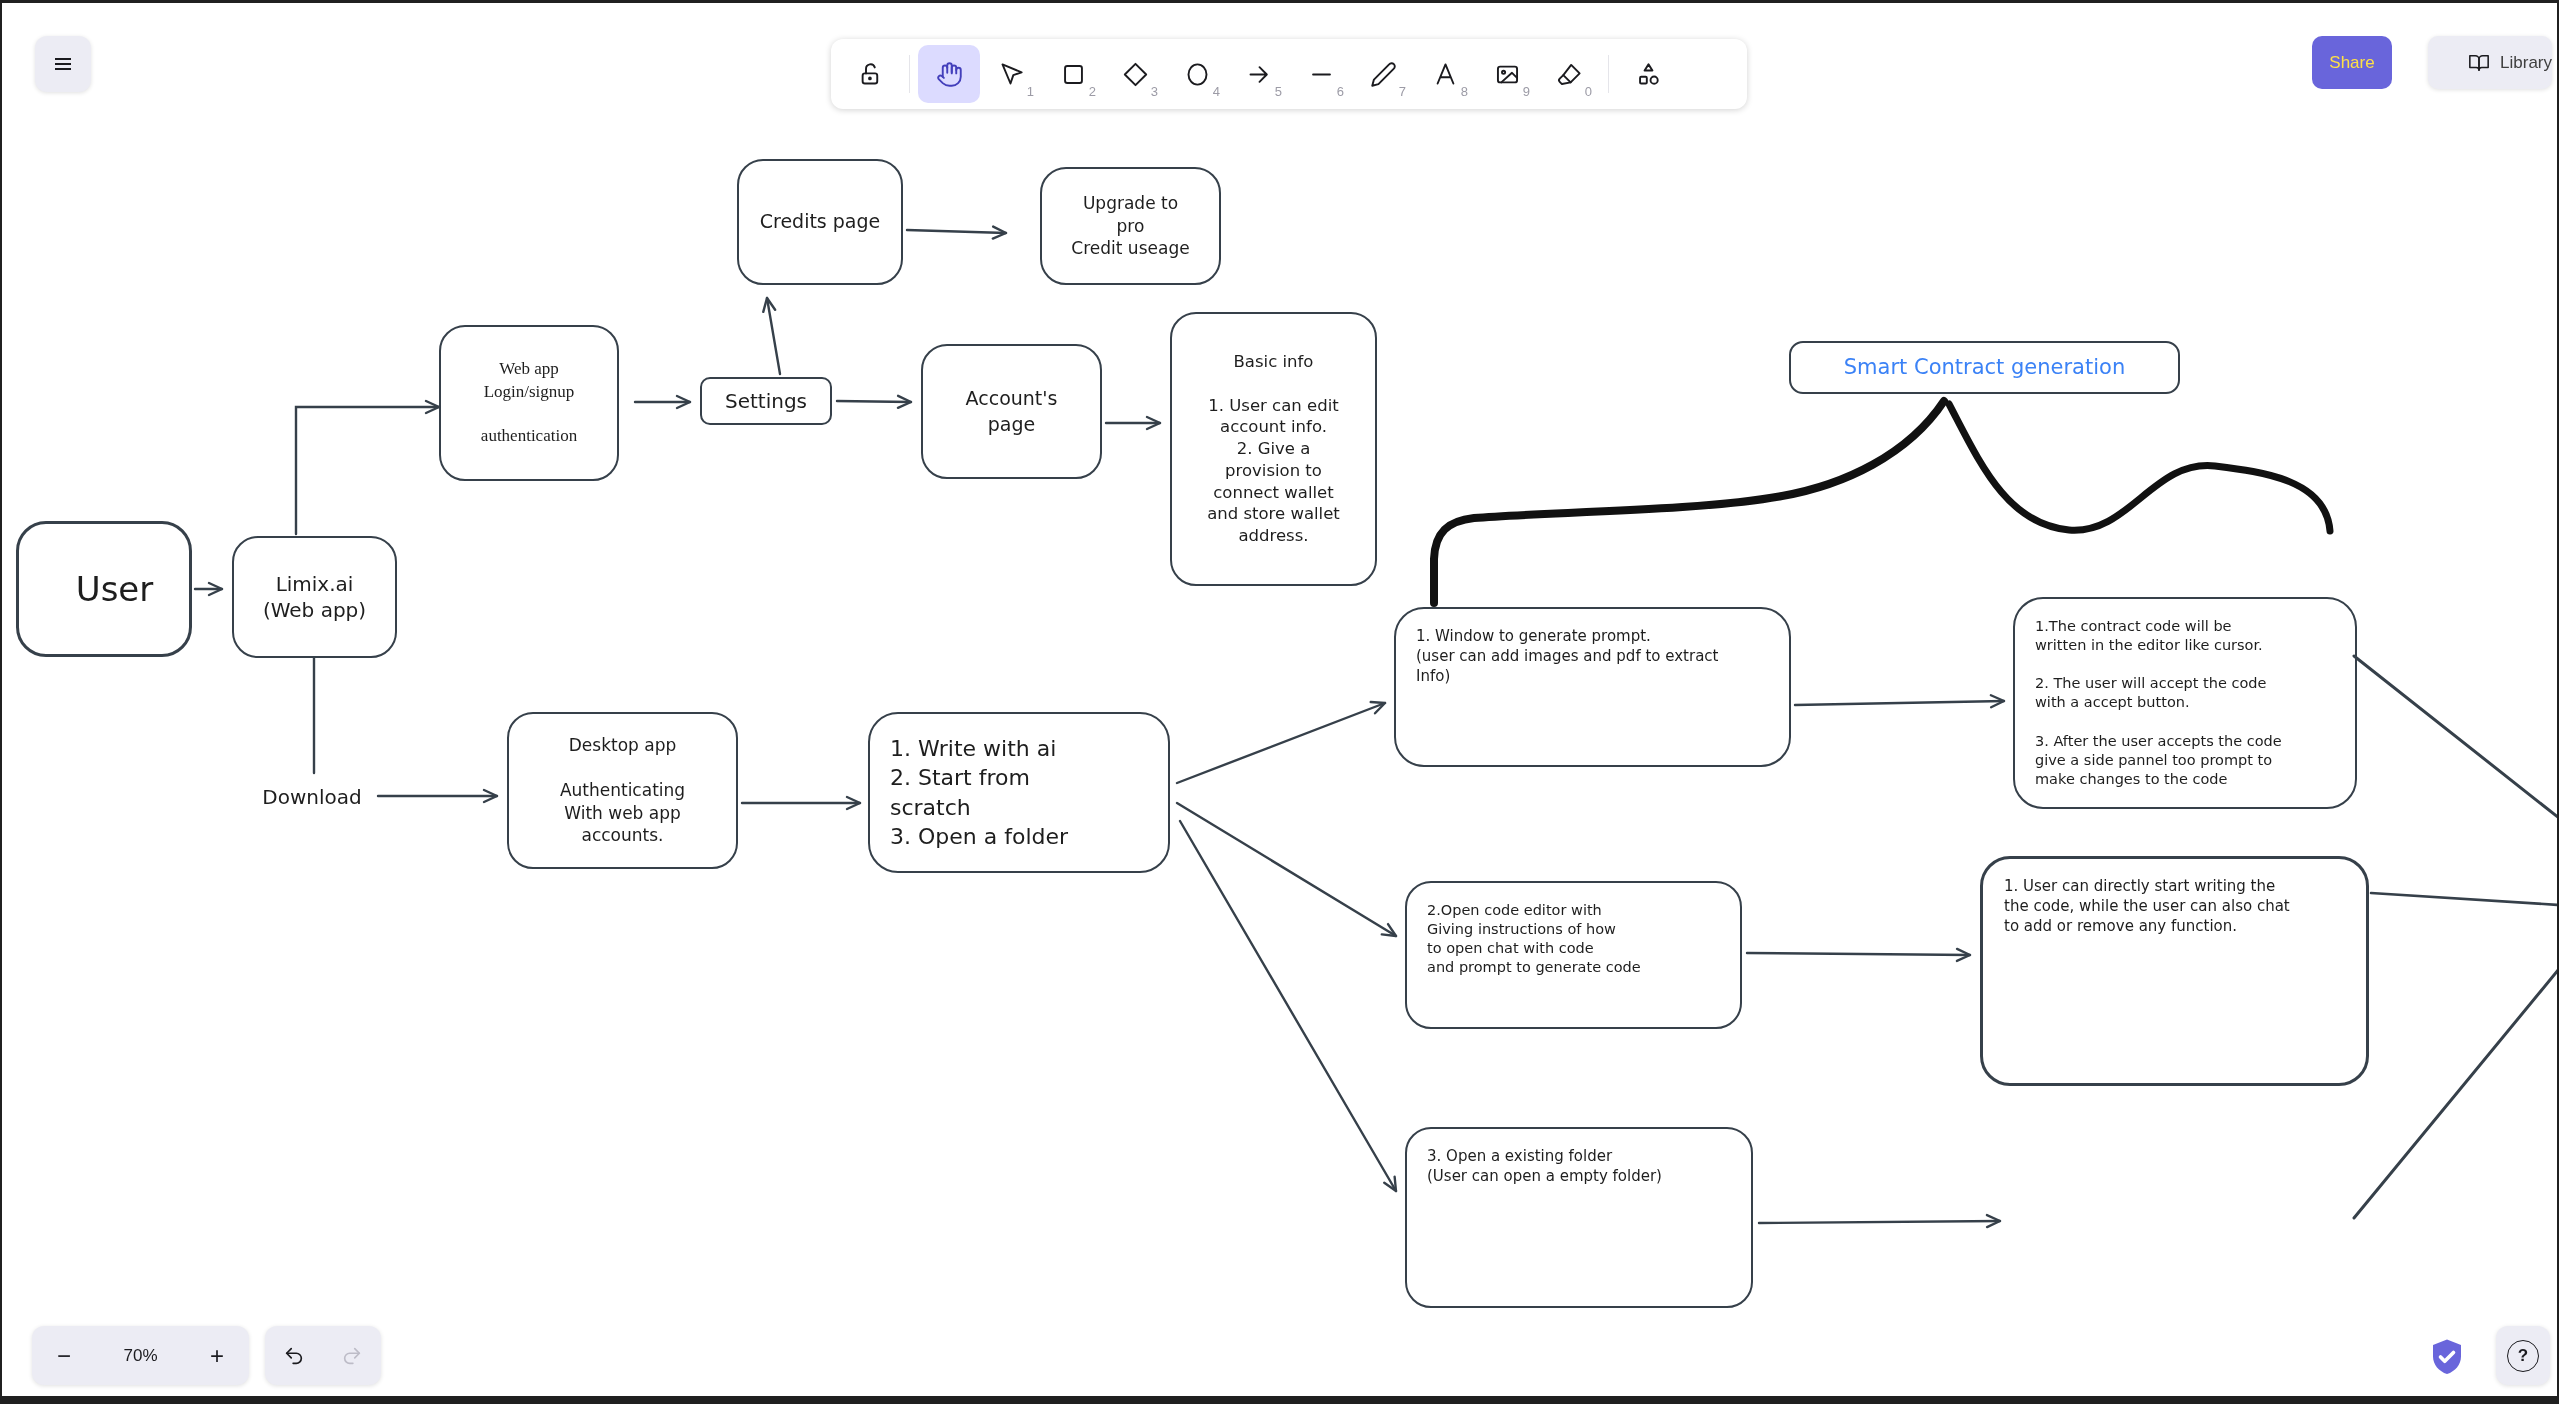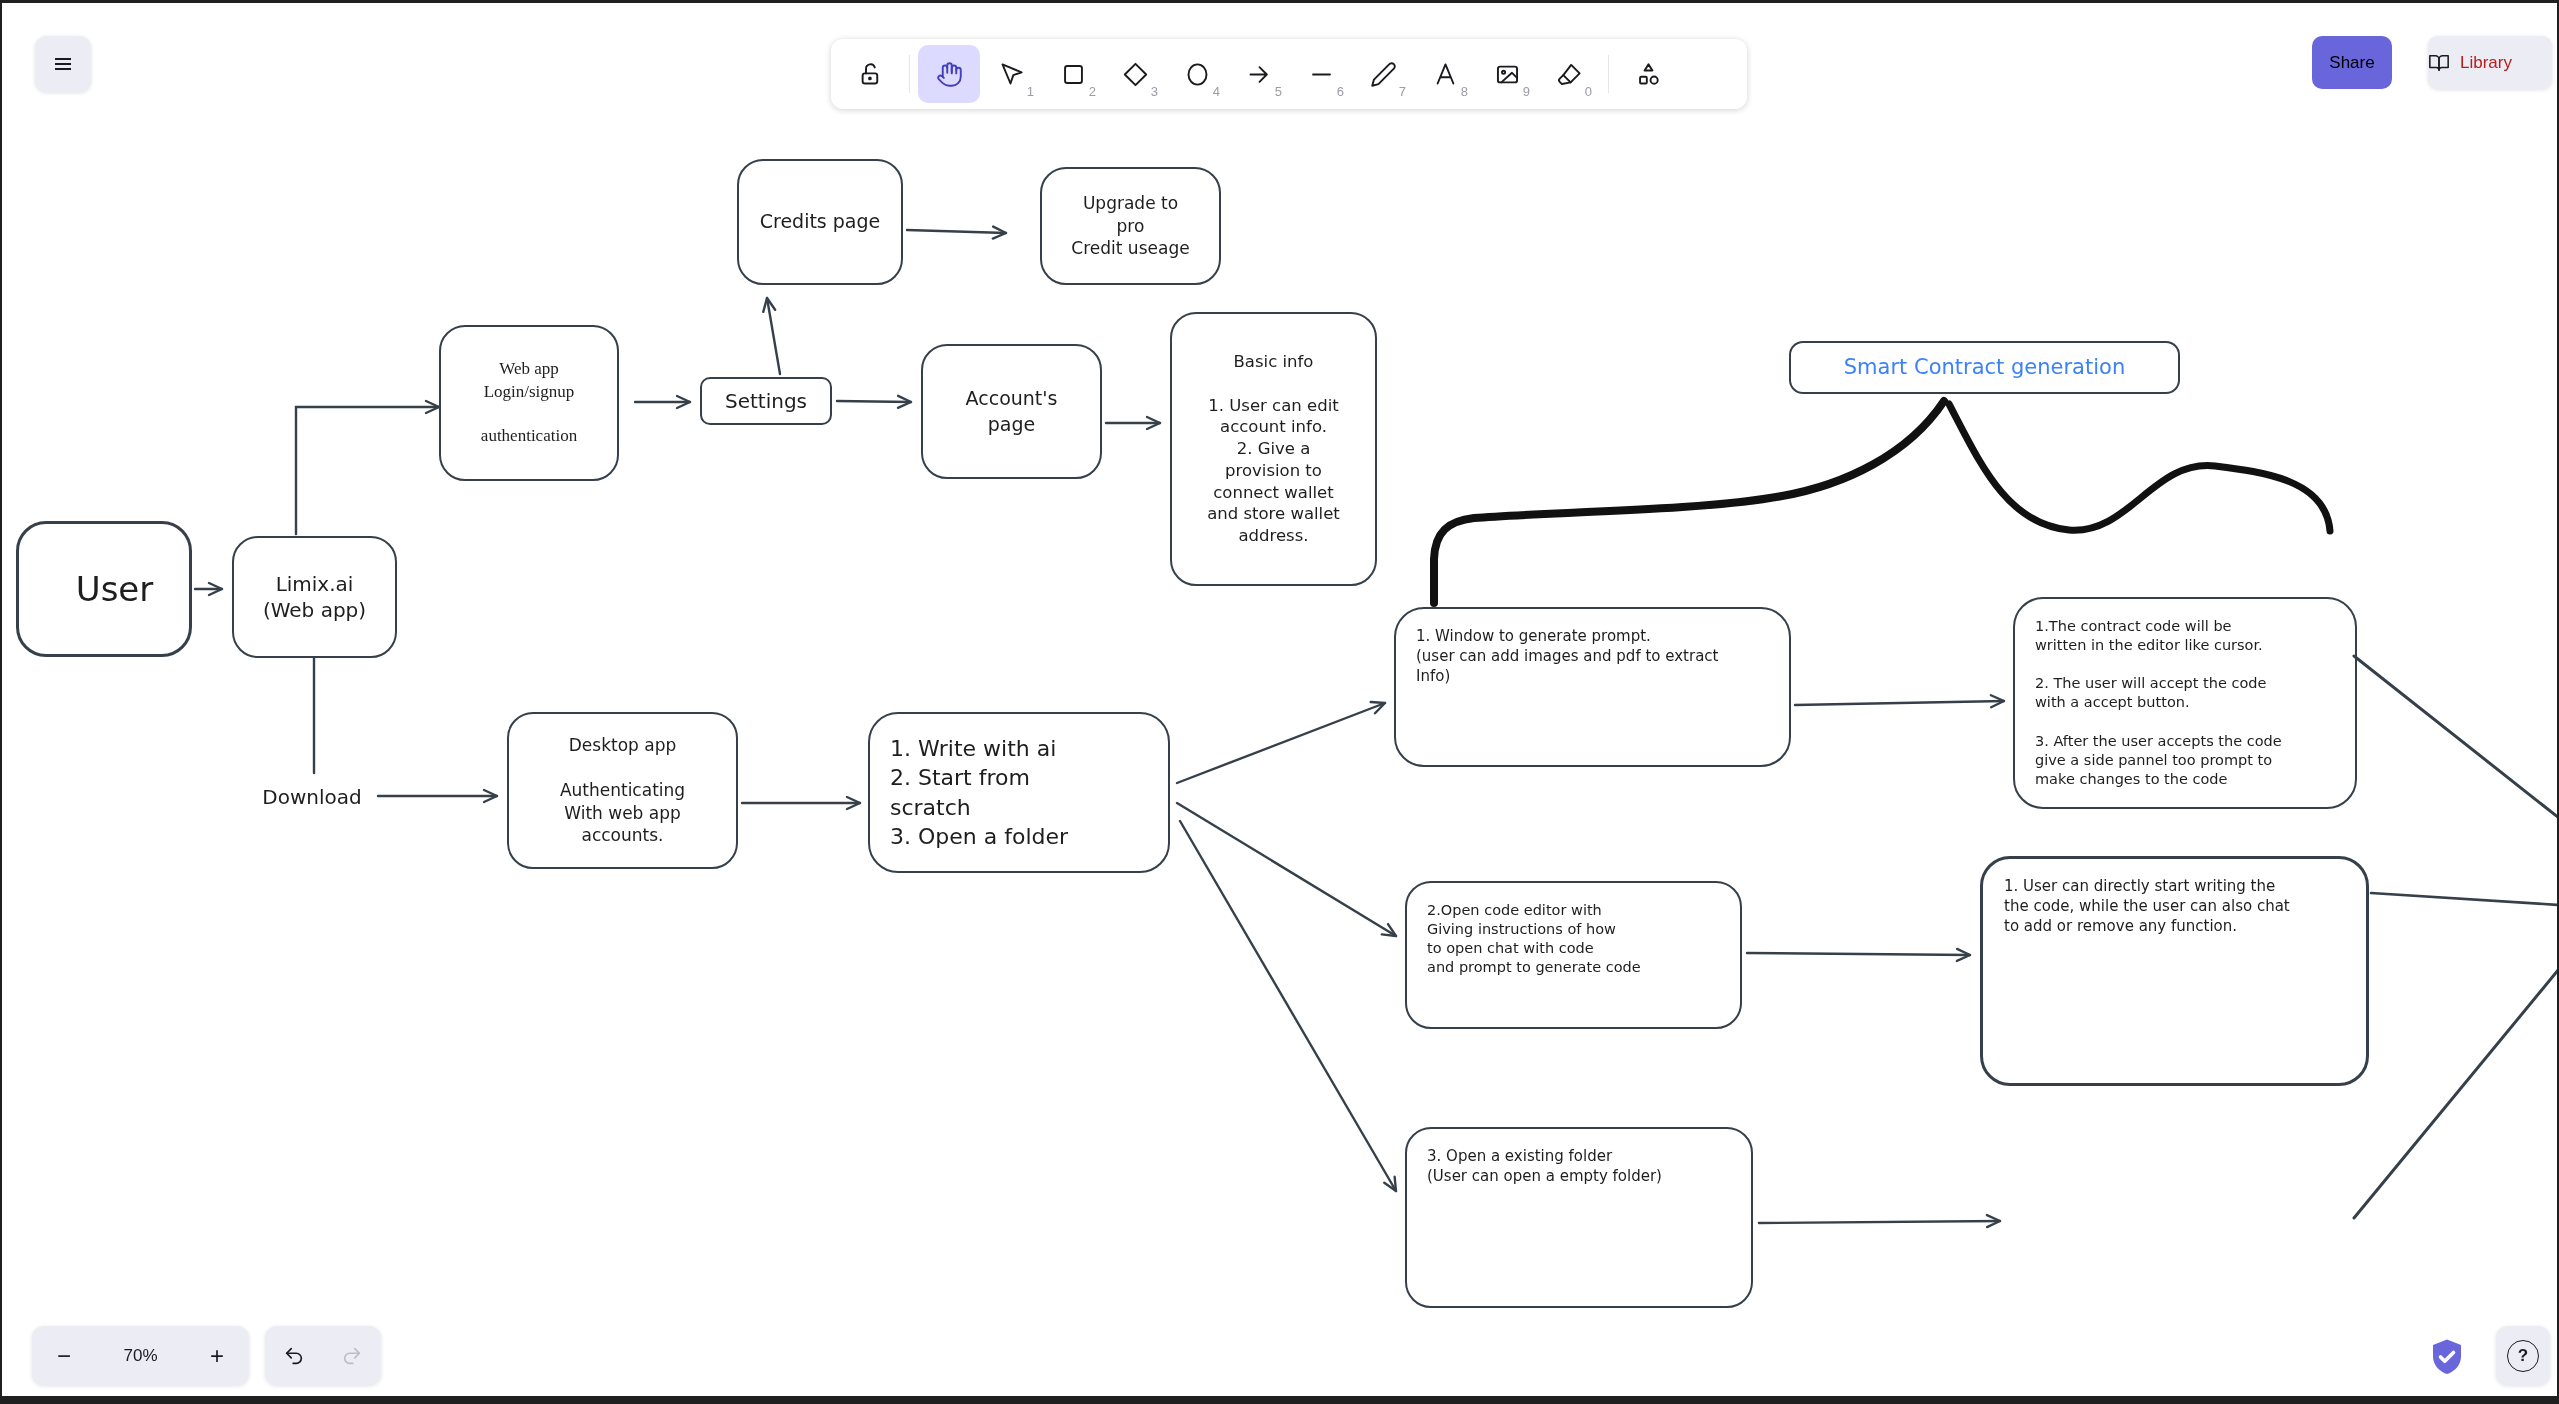--- a/index.html
+++ b/index.html
@@ -47,27 +47,27 @@
   .tool-shortcut{
     position:absolute;right:8px;bottom:4px;font-size:13px;color:#9c9ba6;
     font-family:"Liberation Sans",sans-serif;
   }
   .separator{width:1px;height:38px;background:#e5e5ea;margin:0 8px;flex:none;}
   #menu-btn{left:33px;top:33px;width:56px;height:56px;display:flex;
     align-items:center;justify-content:center;cursor:pointer;}
   #menu-btn svg{width:24px;height:24px;stroke:#1b1b1f;stroke-width:2;}
   #share-btn{
     left:2310px;top:33px;width:80px;height:53px;background:#6965db;border-radius:10px;
-    display:flex;align-items:center;justify-content:center;color:#000000;
+    display:flex;align-items:center;justify-content:center;color:#fde047;
     font-size:17px;cursor:pointer;box-shadow:none;
   }
   #library-btn{
     left:2426px;top:33px;width:124px;height:53px;border-radius:10px;
-    display:flex;align-items:center;justify-content:flex-start;gap:10px;
-    color:#b91c1c;font-size:17px;cursor:pointer;
+    display:flex;align-items:center;justify-content:flex-end;gap:10px;
+    color:#404040;font-size:17px;cursor:pointer;
   }
   #library-btn svg{width:22px;height:22px;stroke:#1b1b1f;fill:none;stroke-width:1.7;
     stroke-linecap:round;stroke-linejoin:round;}
   
   #zoom-pill{left:30px;top:1323px;width:217px;height:59px;display:flex;
     align-items:center;justify-content:space-between;padding:0 6px;box-sizing:border-box;}
   .pill-btn{width:52px;height:52px;border-radius:8px;display:flex;align-items:center;
     justify-content:center;font-size:24px;color:#1b1b1f;cursor:pointer;
     font-family:"Liberation Sans",sans-serif;}
   #zoom-value{font-size:17px;color:#1b1b1f;cursor:pointer;}

